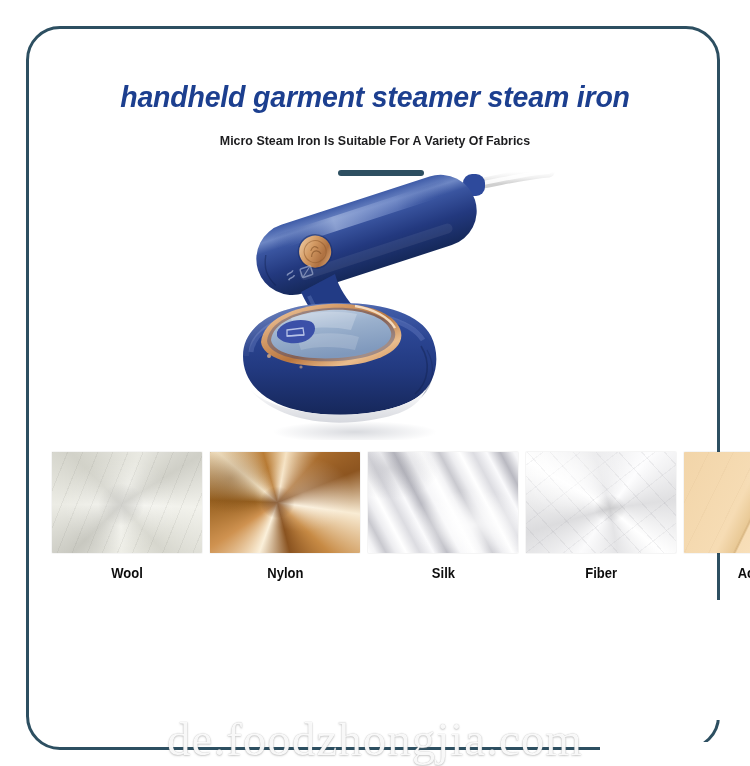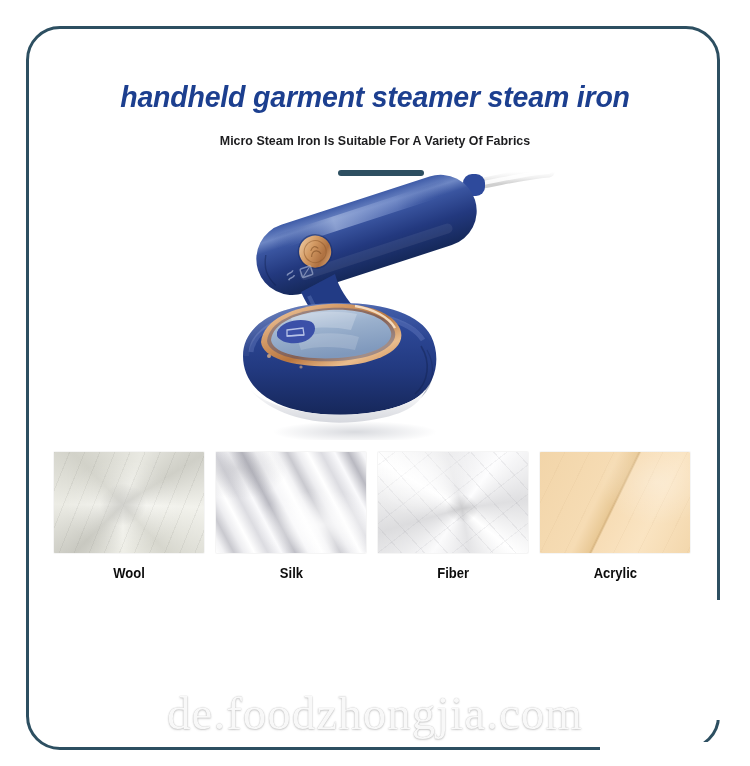--- a/index.html
+++ b/index.html
@@ -75,21 +75,21 @@
     width:360px; height:280px;
   }
   .hero svg{ display:block; width:100%; height:100%; }
 
   
   .grid{
     position:absolute;
     left:52px; top:452px;
     width:640px; height:290px;
     display:grid;
-    grid-template-columns:repeat(4,1fr);
+    grid-template-columns:repeat(5,1fr);
     grid-template-rows:repeat(2,1fr);
     column-gap:8px;
     row-gap:0px;
   }
   .cell{
     position:relative;
     display:flex;
     flex-direction:column;
     align-items:center;
   }
@@ -217,21 +217,21 @@
     background:
       linear-gradient(74deg, rgba(0,0,0,0) 13%, rgba(196,200,172,0.55) 15%, rgba(236,238,224,0.8) 18%, rgba(0,0,0,0) 21%),
       linear-gradient(80deg, rgba(0,0,0,0) 44%, rgba(198,202,176,0.5) 46%, rgba(240,242,230,0.8) 49%, rgba(0,0,0,0) 52%),
       radial-gradient(ellipse 40% 60% at 8% 92%, rgba(180,182,168,0.25), rgba(180,182,168,0) 70%),
       repeating-linear-gradient(86deg, rgba(170,172,160,0.06) 0 1px, rgba(0,0,0,0) 1px 20px);
   }
 
   
   .watermark{
     position:absolute;
-    left:0; top:686px; width:750px;
+    left:0; top:712px; width:750px;
     text-align:center;
     font-family:"Liberation Serif", serif;
     font-size:47px;
     letter-spacing:1px;
     color:rgba(255,255,255,0.92);
     text-shadow:
       0 0 1px rgba(120,120,120,0.55),
       0 1px 2px rgba(120,120,120,0.35);
     white-space:nowrap;
     pointer-events:none;
@@ -387,20 +387,26 @@
 
   <div class="grid">
 
     <div class="cell">
       <div class="swatch">
         <div class="tex tex-wool"></div>
       </div>
       <div class="flabel">Wool</div>
     </div>
 
+    <div class="cell">
+      <div class="swatch">
+        <div class="tex tex-nylon"></div>
+      </div>
+      <div class="flabel">Nylon</div>
+    </div>
 
 
     <div class="cell">
       <div class="swatch">
         <div class="tex tex-silk"></div>
       </div>
       <div class="flabel">Silk</div>
     </div>
 
 

